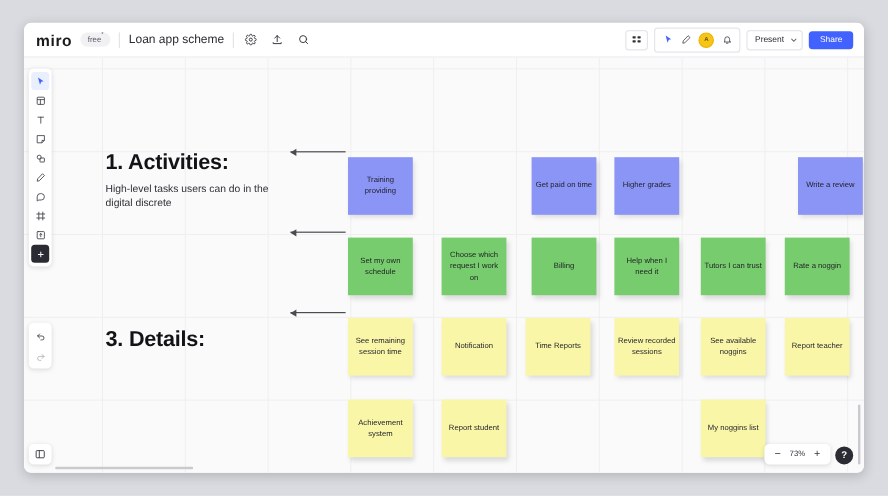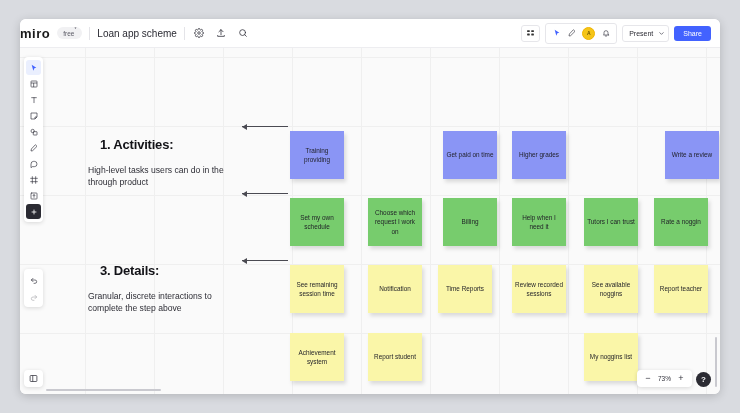--- a/index.html
+++ b/index.html
@@ -4,21 +4,21 @@
 <style>
   html,body{margin:0;padding:0;background:#d9dbe0;}
   body{width:740px;height:413px;font-family:"Liberation Sans",sans-serif;
        display:flex;align-items:center;justify-content:center;overflow:hidden;}
   .app{position:relative;width:700px;height:375px;background:#fff;border-radius:6px;
        box-shadow:0 2px 10px rgba(0,0,0,.18);overflow:hidden;}
 
   
   .topbar{position:absolute;left:0;top:0;width:100%;height:28px;background:#fff;
           border-bottom:1px solid #ededf0;display:flex;align-items:center;z-index:40;}
-  .tb-left{display:flex;align-items:center;gap:7px;}
+  .tb-left{display:flex;align-items:center;gap:7px;padding-left:10px;}
   .logo{font-size:13px;font-weight:700;letter-spacing:.5px;color:#1a1a1a;}
   .free-badge{background:#f1f1f3;border-radius:9px;padding:1px 6px;font-size:6.5px;
               color:#5b5b66;position:relative;}
   .free-badge sup{font-size:5px;position:relative;top:-2px;}
   .divider{width:1px;height:13px;background:#e4e4e8;}
   .board-name{font-size:10px;color:#2b2b33;}
   .tb-icon{width:15px;height:15px;display:flex;align-items:center;justify-content:center;
            color:#3b3b45;border-radius:3px;}
   .tb-icon svg{display:block;}
   .tb-right{margin-left:auto;display:flex;align-items:center;gap:5px;padding-right:9px;}
@@ -52,25 +52,25 @@
   .tool.dark{background:#2b2b33;color:#fff;border-radius:3px;}
   .undo-box{position:absolute;left:4px;top:250px;width:19px;background:#fff;border-radius:4px;
             box-shadow:0 1px 4px rgba(0,0,0,.14);padding:3px 0;display:flex;
             flex-direction:column;align-items:center;gap:2px;z-index:30;}
   .panel-btn{position:absolute;left:4px;bottom:7px;width:19px;height:17px;background:#fff;
              border-radius:4px;box-shadow:0 1px 4px rgba(0,0,0,.14);display:flex;
              align-items:center;justify-content:center;z-index:30;color:#32323c;}
 
   
   .legend{position:absolute;z-index:10;}
-  .legend h2{margin:12px;font-size:13px;font-weight:700;color:#121217;letter-spacing:-.2px;}
+  .legend h2{margin:0;font-size:18px;font-weight:700;color:#121217;letter-spacing:-.2px;}
   .legend p{margin:5px 0 0;font-size:8.6px;line-height:1.45;color:#2e2e36;max-width:150px;}
   .l1{left:68px;top:78px;}
   .l2{left:68px;top:145px;}
-  .l3{left:68px;top:204px;}
+  .l3{left:68px;top:225px;}
 
   
   .arrow{position:absolute;height:1px;background:#4a4a52;z-index:9;}
   .arrow:before{content:"";position:absolute;left:0;top:-2.5px;width:0;height:0;
                 border-top:3px solid transparent;border-bottom:3px solid transparent;
                 border-right:5px solid #4a4a52;}
 
   
   .note{position:absolute;width:54px;height:48px;display:flex;align-items:center;
         justify-content:center;text-align:center;font-size:6.4px;line-height:1.45;
@@ -167,25 +167,24 @@
         </div>
       </div>
       <div class="share">Share</div>
     </div>
   </div>
 
   <div class="canvas">
 
     <div class="legend l1">
       <h2>1. Activities:</h2>
-      <p>High-level tasks users can do in the through product</p>
+      <p>High-level tasks users can do in the digital discrete</p>
     </div>
     <div class="legend l3">
       <h2>3. Details:</h2>
-      <p>Granular, discrete interactions to complete the step above</p>
     </div>
 
     <div class="arrow" style="left:222px;top:79px;width:46px;"></div>
     <div class="arrow" style="left:222px;top:146px;width:46px;"></div>
     <div class="arrow" style="left:222px;top:213px;width:46px;"></div>
 
     <div id="notes-activities">
         <div class="note purple" style="left: 270px; top: 84px;">
           <span>Training providing</span>
         </div>

